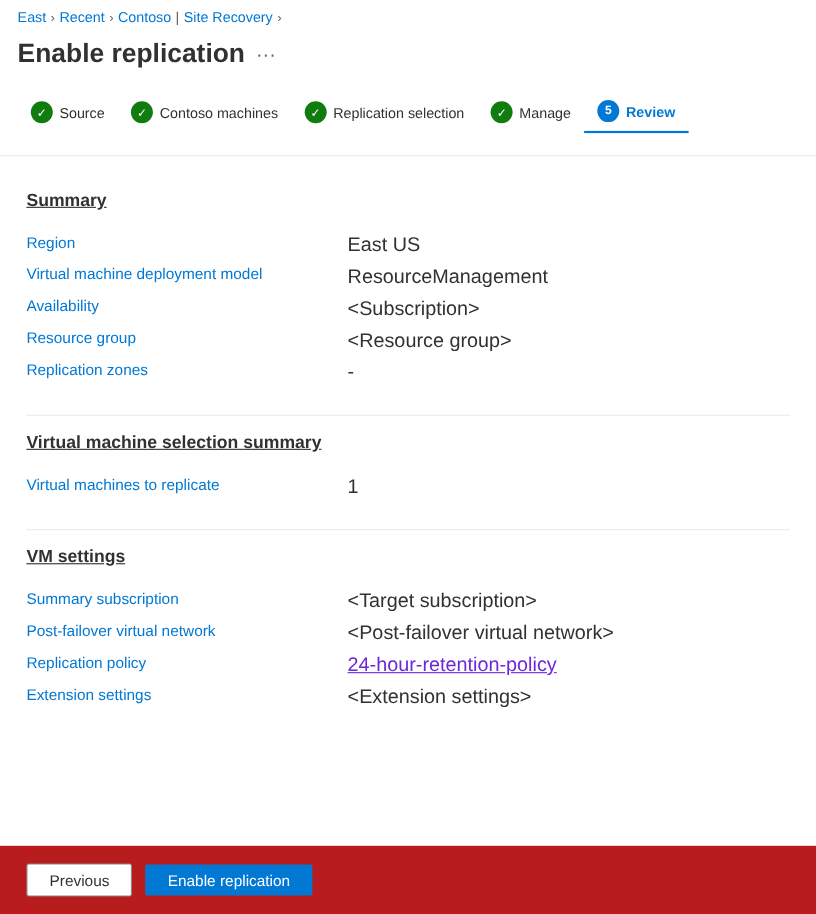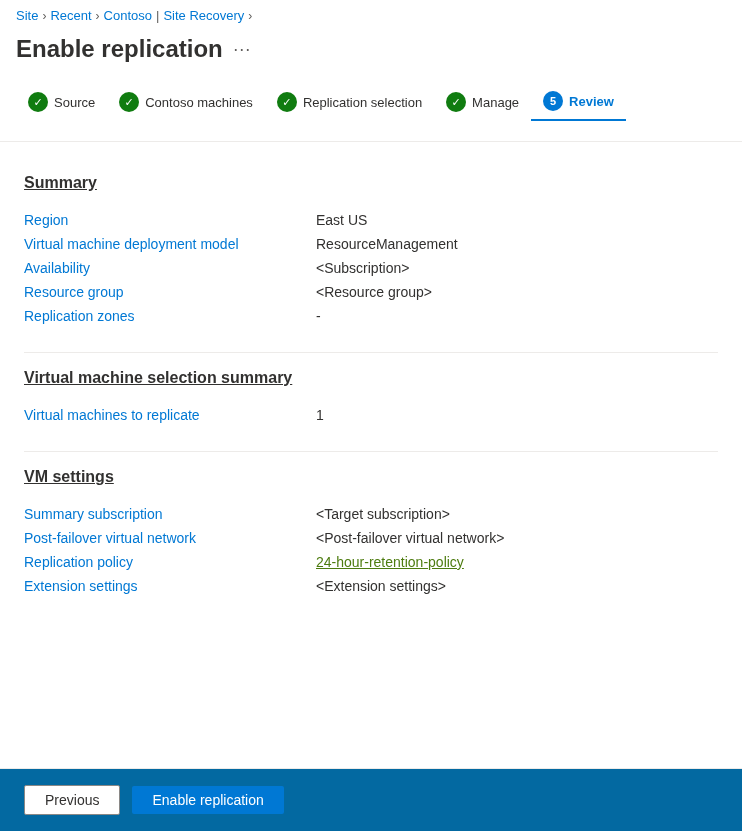--- a/index.html
+++ b/index.html
@@ -113,38 +113,38 @@
       gap: 12px;
     }
     .summary-label {
       color: #0078d4;
       width: 280px;
       flex-shrink: 0;
       font-size: 14px;
     }
     .summary-value {
       color: #323130;
-      font-size: 14px;
+      font-size: 18px;
     }
     .summary-value.link {
-      color: #4d7c0f;
+      color: #6d28d9;
       text-decoration: underline;
       cursor: pointer;
     }
     .divider {
       border: none;
       border-top: 1px solid #edebe9;
       margin: 8px 0 16px 0;
     }
     .footer {
       position: fixed;
       bottom: 0;
       left: 0;
       width: 742px;
-      background: #0369a1;
+      background: #b91c1c;
       border-top: 1px solid #edebe9;
       padding: 16px 24px;
       display: flex;
       align-items: center;
       gap: 12px;
     }
     .btn-previous {
       padding: 6px 20px;
       border: 1px solid #8a8886;
       background: #fff;
@@ -164,21 +164,21 @@
       font-weight: 500;
     }
     .main-content {
       padding-bottom: 80px;
     }
   </style>
 </head>
 <body>
 
 <div class="breadcrumb-bar">
-  <a>Site</a>
+  <a>East</a>
   <span class="separator">›</span>
   <a>Recent</a>
   <span class="separator">›</span>
   <a>Contoso</a>
   <span style="color:#605e5c;">|</span>
   <a>Site Recovery</a>
   <span class="separator">›</span>
 </div>
 
 <div class="page-header">

